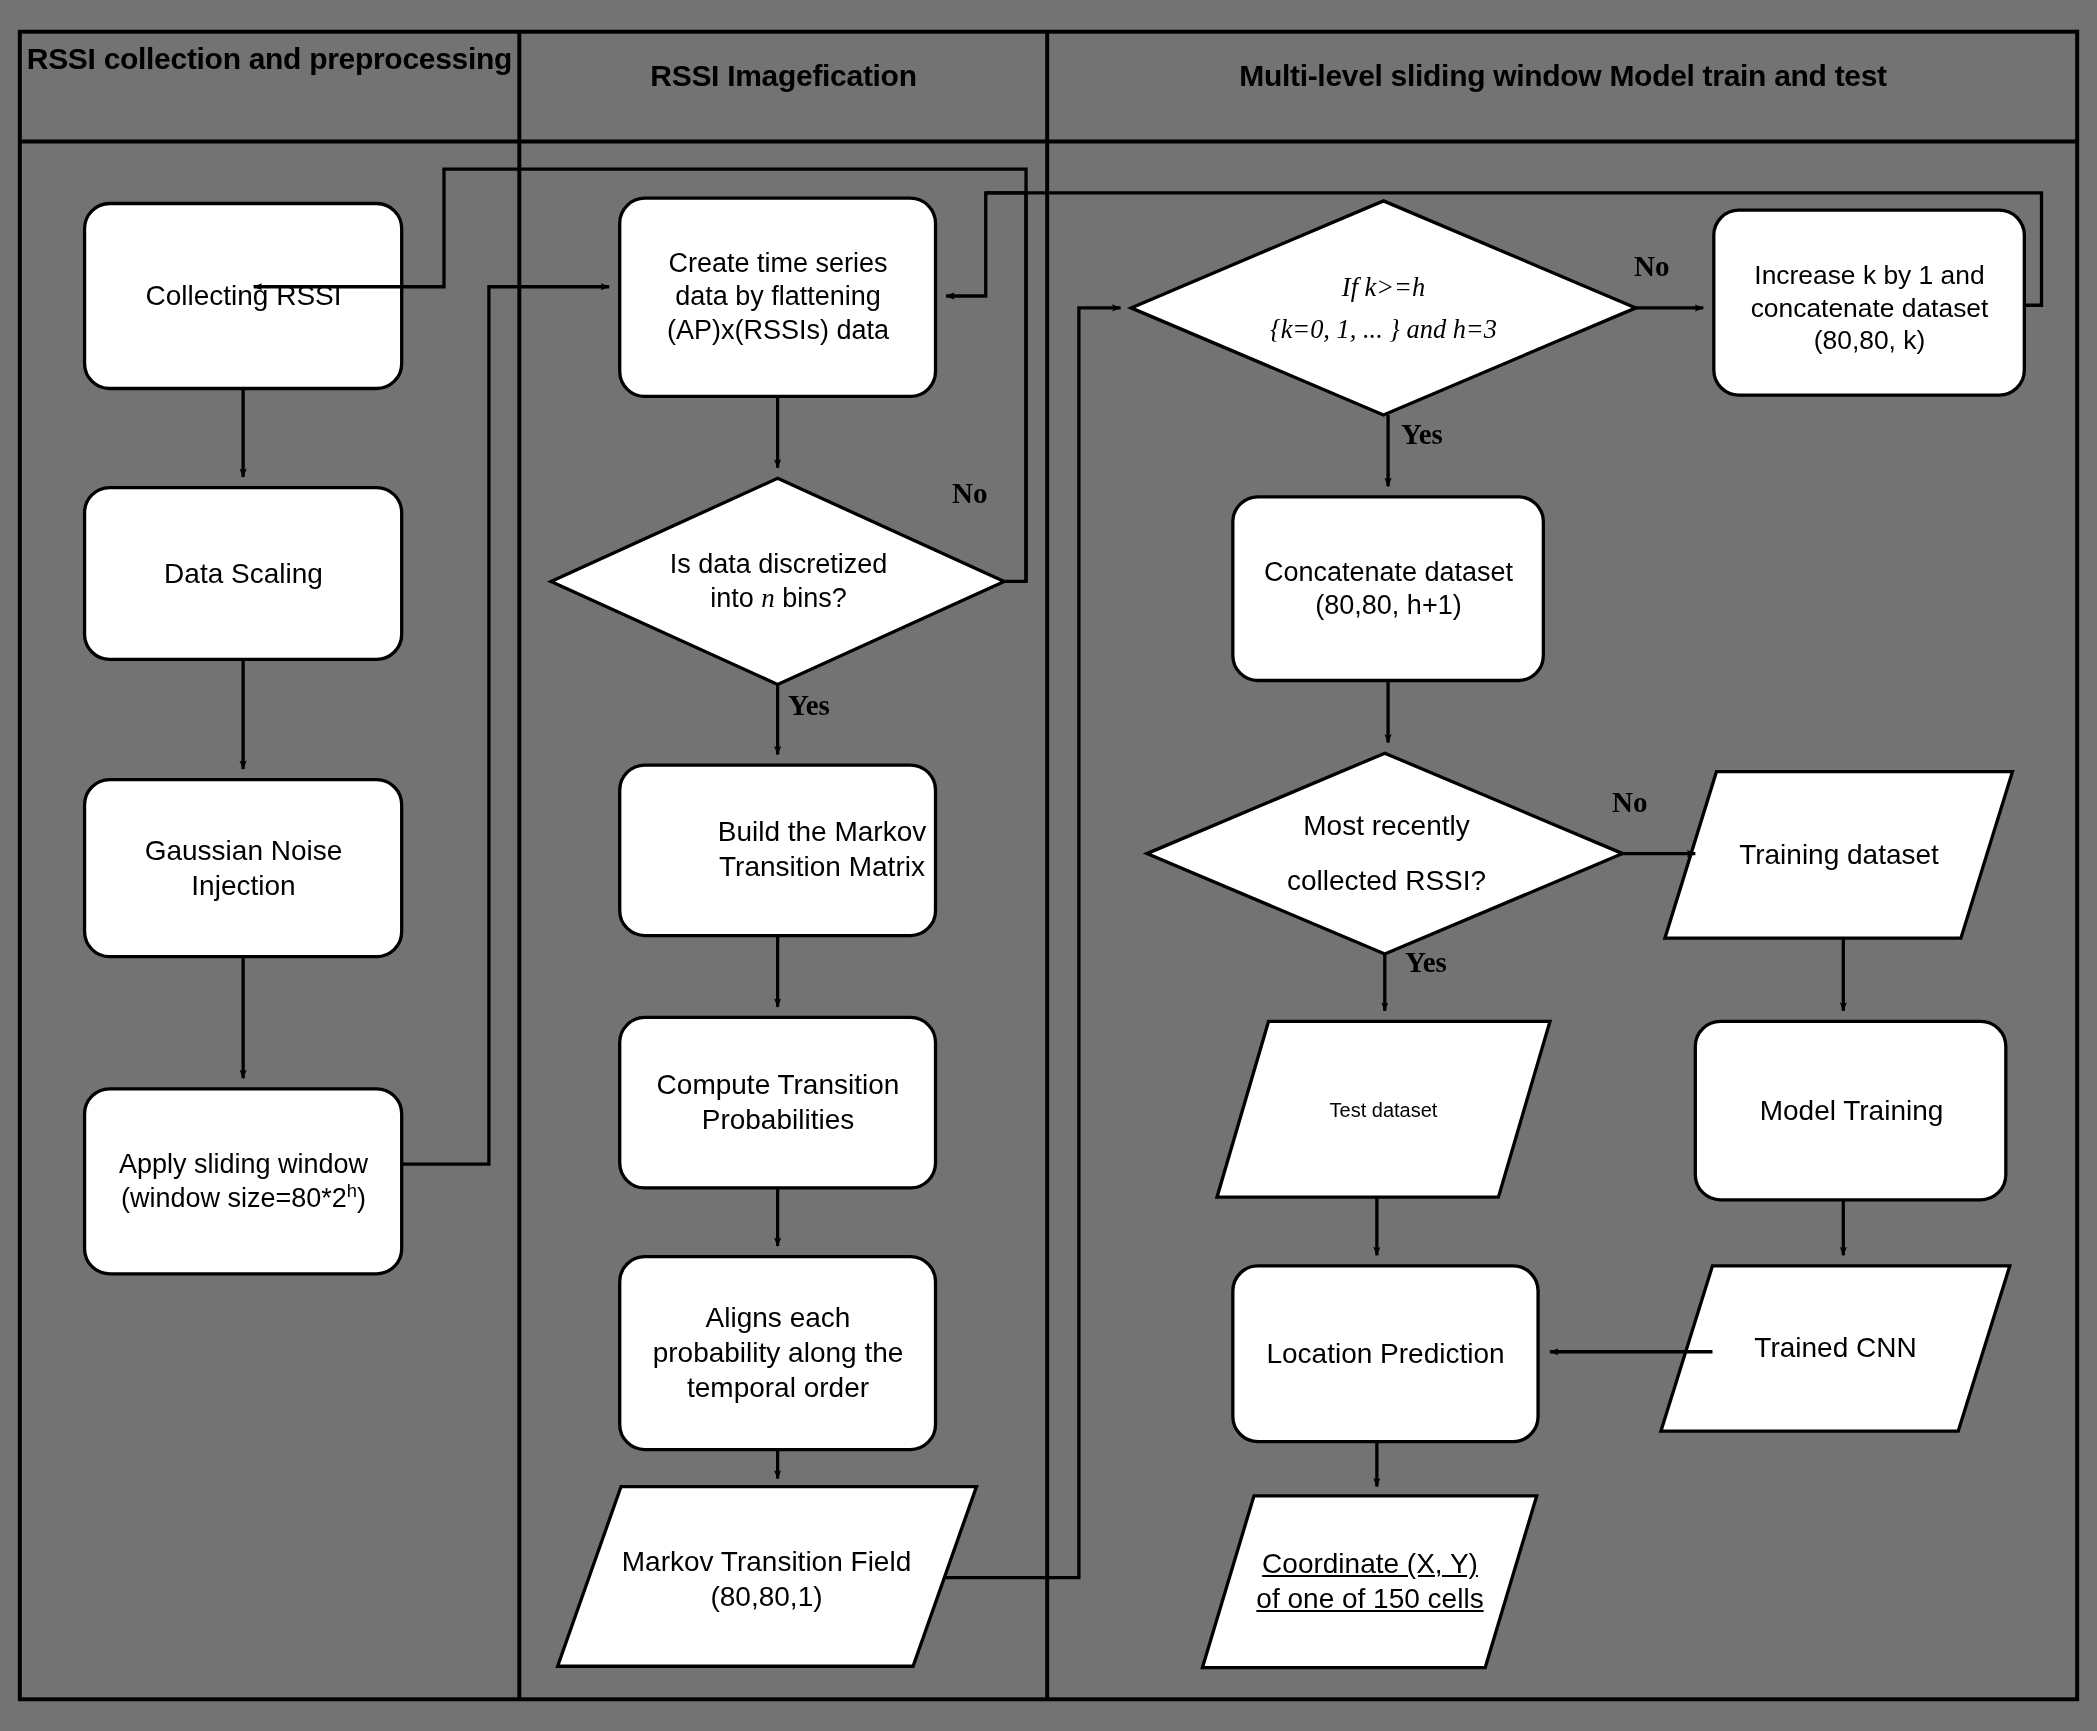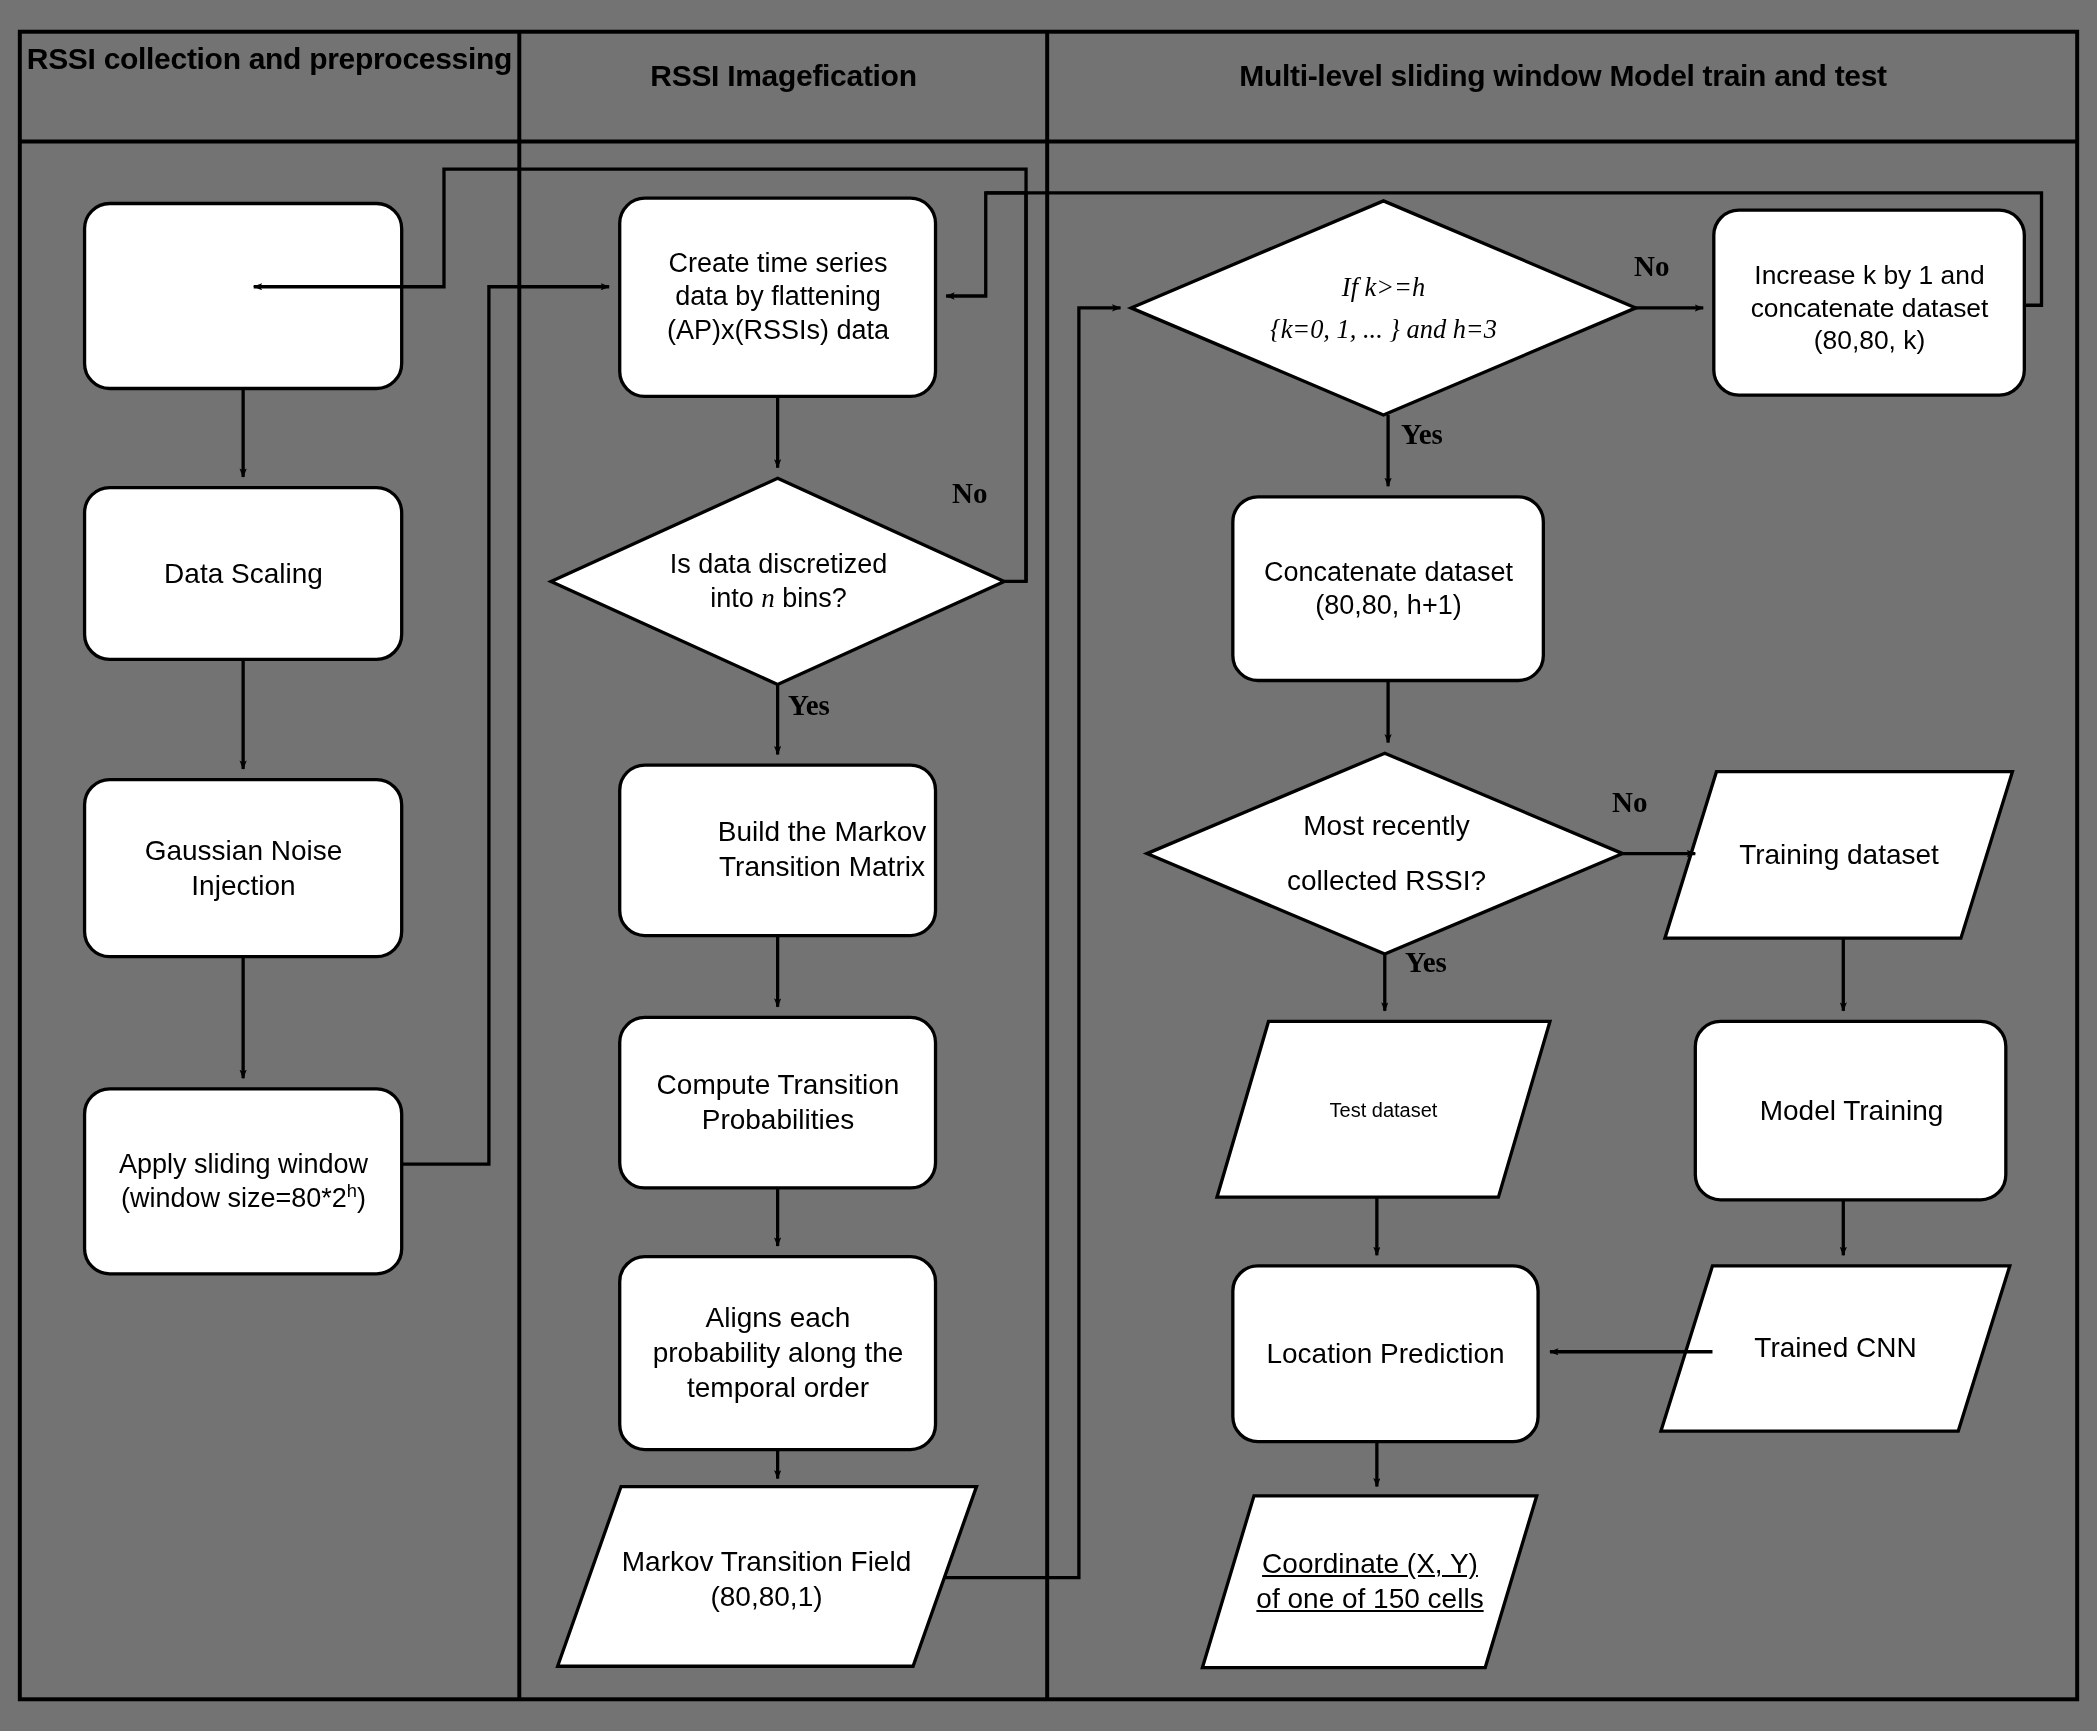--- a/index.html
+++ b/index.html
@@ -113,20 +113,21 @@
       <line x1="2592" y1="2046" x2="2346" y2="2046" marker-end="url(#arrow)"></line>
 
       <line x1="2084" y1="2182" x2="2084" y2="2250" marker-end="url(#arrow)"></line>
     </g>
   </svg>
 
   <div class="lane-title" style="left:26.4px;top:41px;width:486px;font-size:30px;">RSSI collection and preprocessing</div>
   <div class="lane-title" style="left:523px;top:58px;width:521px;font-size:30px;">RSSI Imagefication</div>
   <div class="lane-title" style="left:1052px;top:58px;width:1022px;font-size:30px;">Multi-level sliding window Model train and test</div>
 
+  <div class="nodelabel" style="left:85px;top:204px;width:317px;height:185px;font-size:28px;">Collecting RSSI</div>
 
   <div class="nodelabel" style="left:85px;top:488px;width:317px;height:172px;font-size:28px;">Data Scaling</div>
 
   <div class="nodelabel" style="left:85px;top:780px;width:317px;height:177px;font-size:28px;">
     <div>
       <div>Gaussian Noise</div>
       <div>Injection</div>
     </div>
   </div>
 

